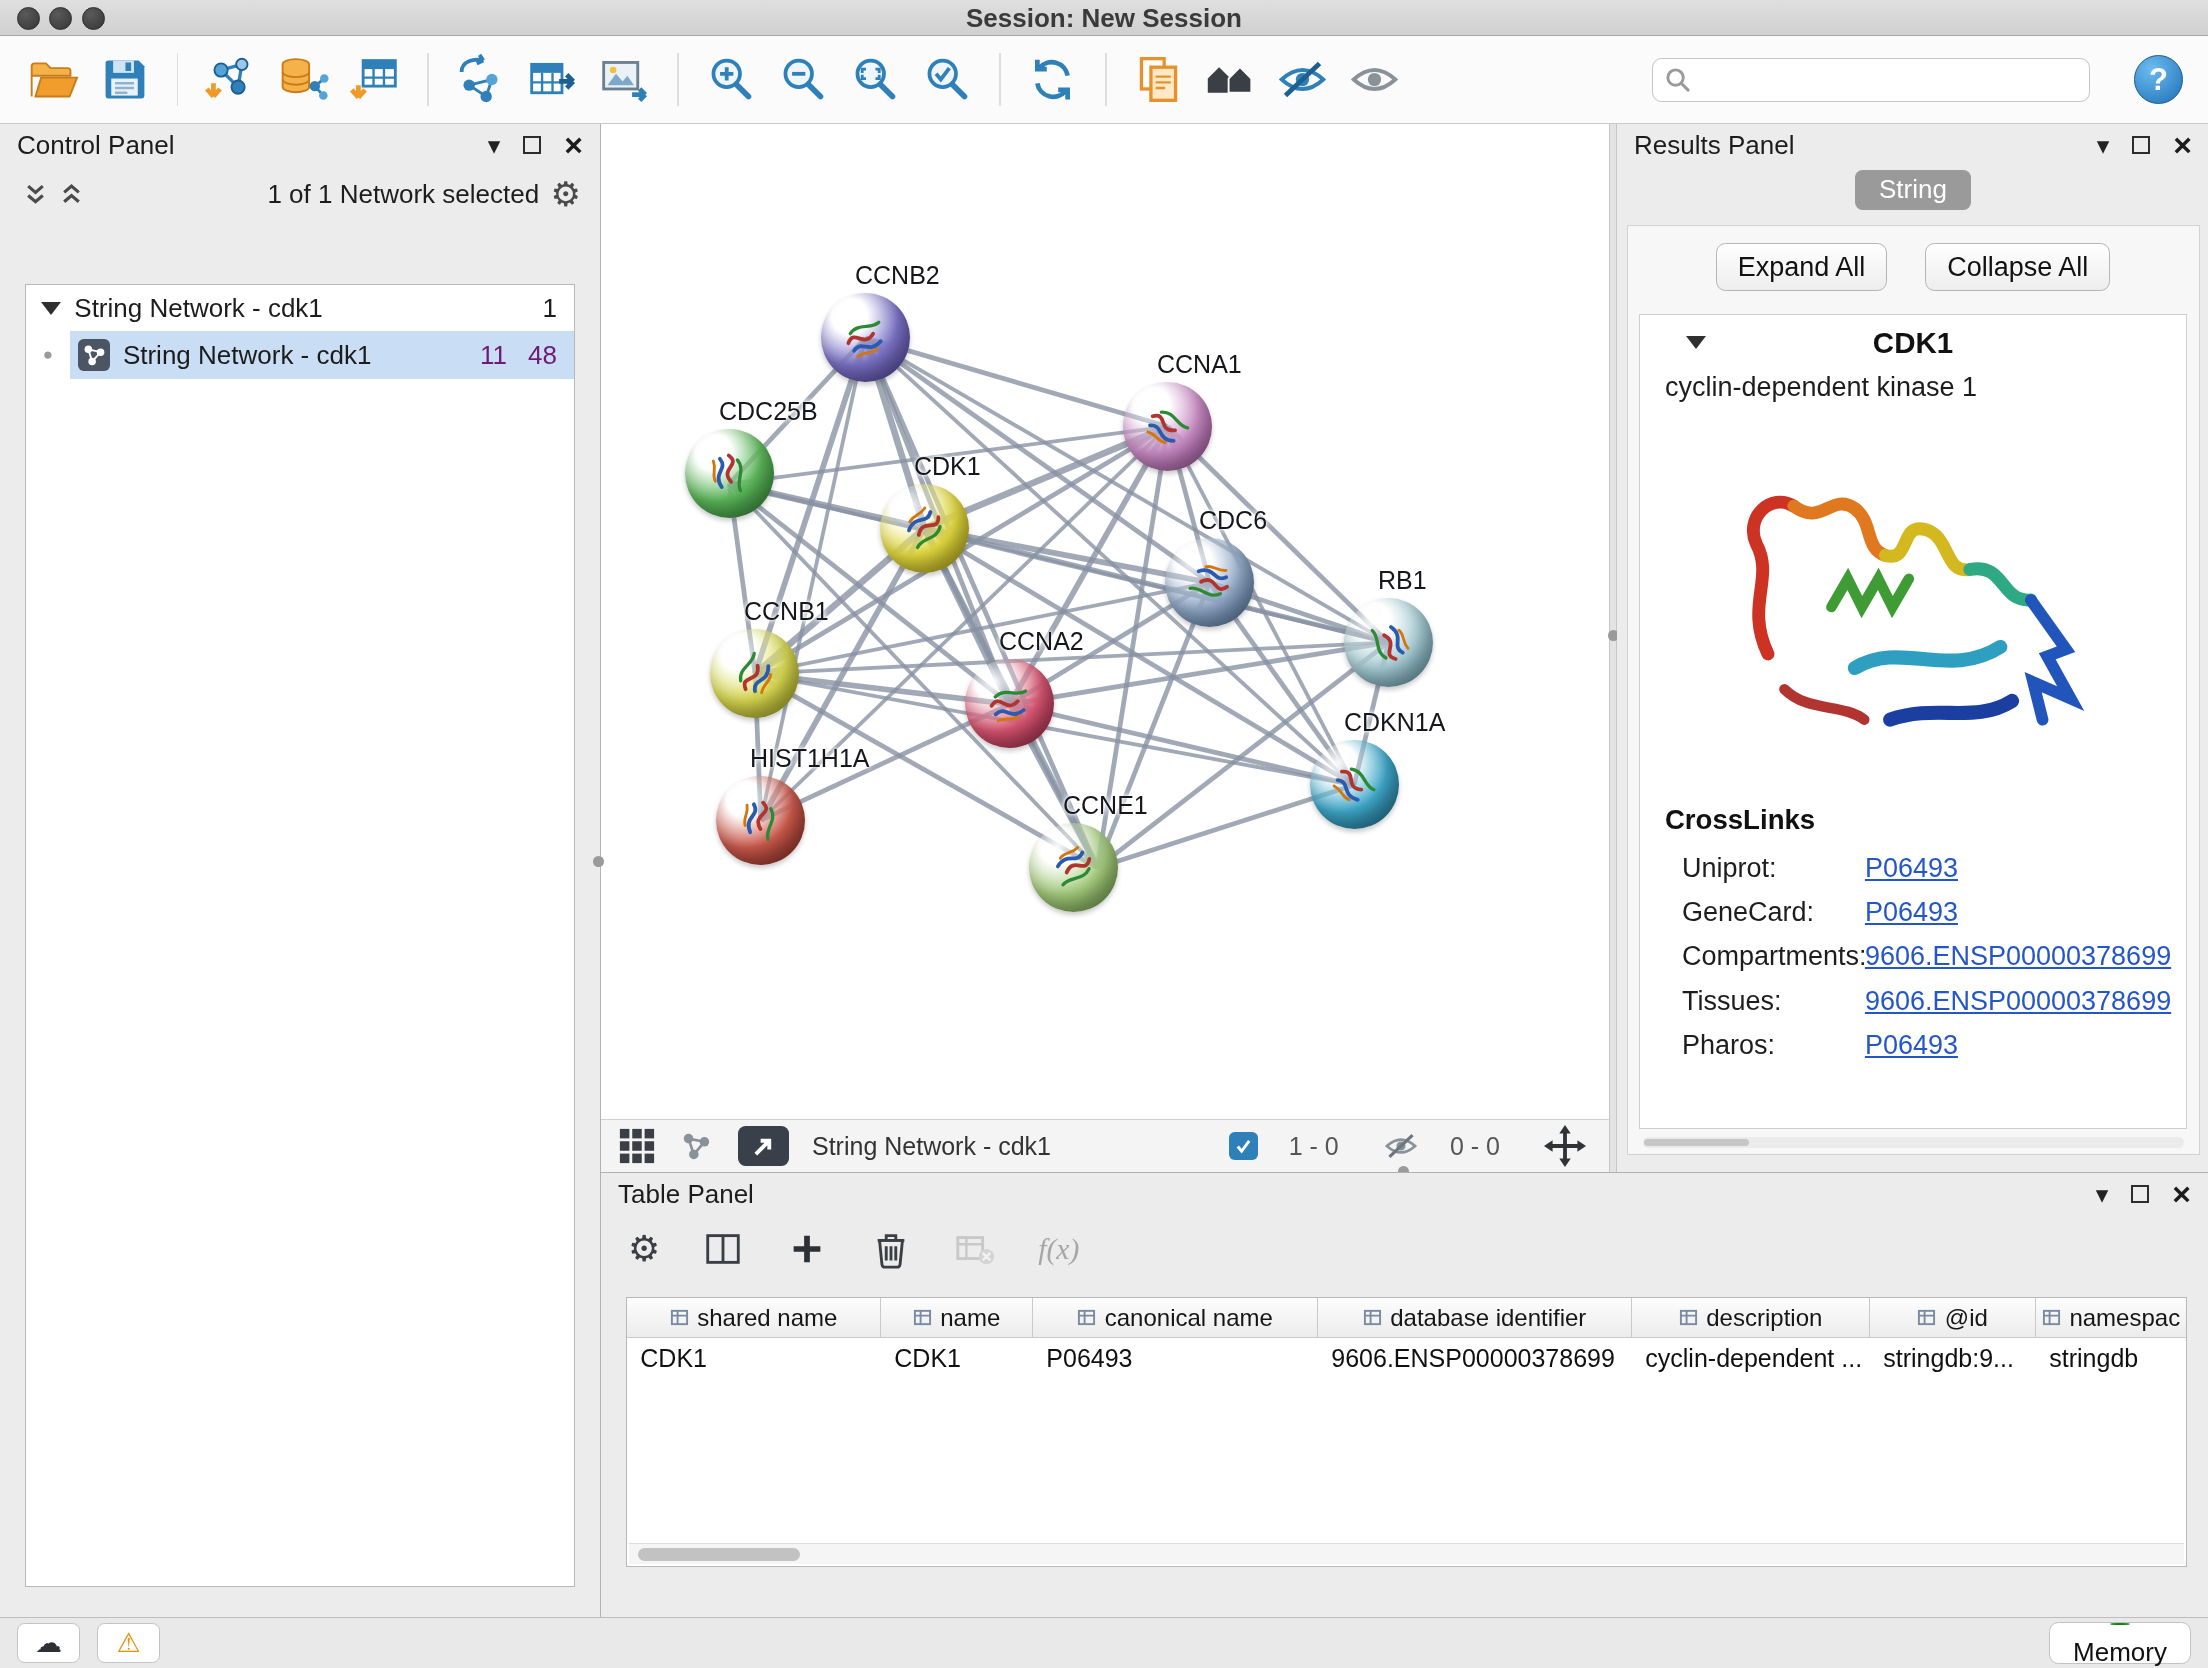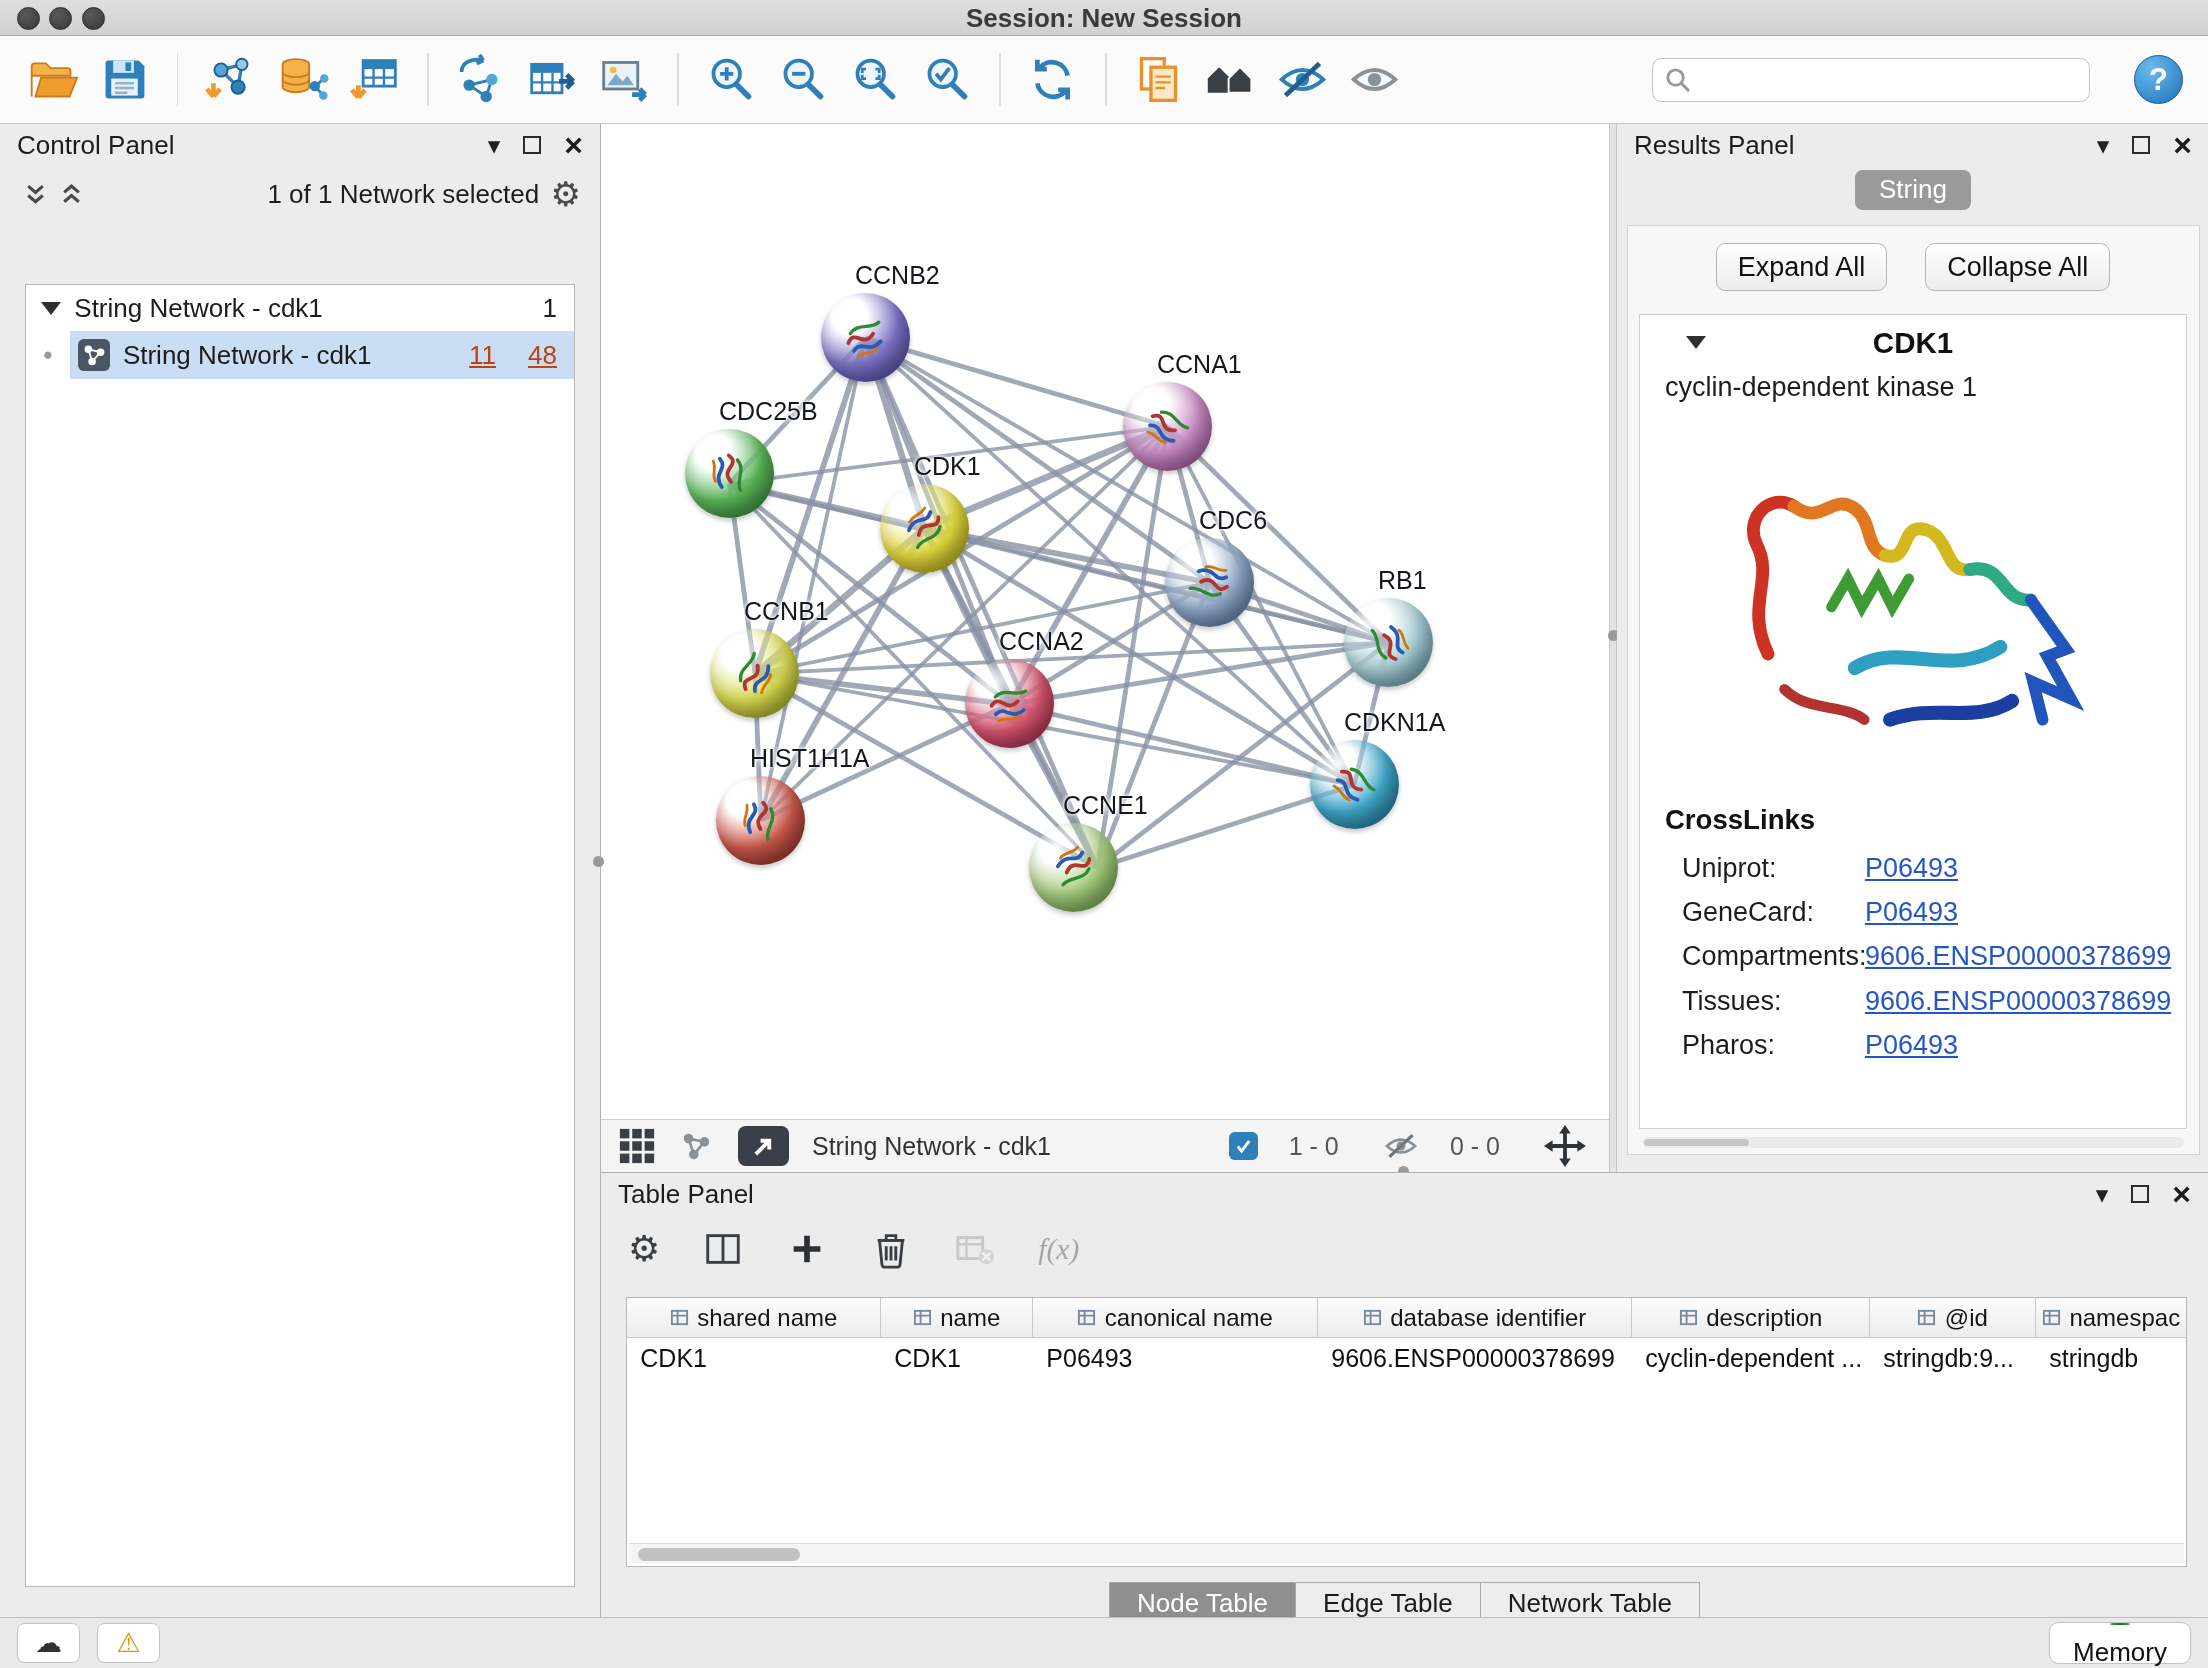--- a/index.html
+++ b/index.html
@@ -55,21 +55,21 @@
     background:#fff; border:1.9px solid #b8b8b8; font-size:26px; color:#1c1c1c; }
   .tree-row1 { display:flex; align-items:center; height:46px; padding:1.9px 17px 0 15px; gap:13.3px; }
   .tri-down { width:0; height:0; border-left:10.5px solid transparent; border-right:10.5px solid transparent;
     border-top:13.3px solid #2f2f2f; flex:none; }
   .tree-row1 .lbl { flex:1; }
   .tree-row2 { display:flex; align-items:center; height:48px; }
   .bullet { width:44px; text-align:center; color:#9a9a9a; font-size:17px; flex:none; }
   .row2-sel { flex:1; height:100%; background:#c9def5; display:flex; align-items:center;
     padding:0 17px 0 7.6px; gap:13.3px; }
   .row2-sel .lbl { flex:1; }
-  .tree-counts { display:flex; gap:32px; color:#c2410c;text-decoration:underline; }
+  .tree-counts { display:flex; gap:21px; color:#701a75; }
 
   
   .net-column { position:absolute; left:601px; top:124px; width:1008px; height:1048px; }
   .net-canvas { position:relative; width:1008px; height:995px; background:#fff; overflow:hidden; }
   .net-canvas svg.edges { position:absolute; left:0; top:0; }
   .net-node { position:absolute; width:89px; height:89px; border-radius:50%;
     box-shadow: inset -7.6px -11.4px 17px rgba(0,0,0,.28), 0 2.9px 4.8px rgba(0,0,0,.22); }
   .ribbon { position:absolute; left:16px; top:16px; }
   .net-label { position:absolute; left:34px; top:-32px; font-size:25px; color:#15171c; white-space:nowrap;
     text-shadow: 0 0 5.7px #fff, 0 0 5.7px #fff, 0 0 1.9px #fff; }
@@ -732,25 +732,20 @@
         <span class="td c2">P06493</span>
         <span class="td c3">9606.ENSP00000378699</span>
         <span class="td c4">cyclin-dependent ...</span>
         <span class="td c5">stringdb:9...</span>
         <span class="td clast">stringdb</span>
       </div>
       <div class="tp-hscroll">
           <span class="thumb"></span>
         </div>
     </div>
-    <div class="tp-tabs">
-      <span class="tp-tab selected">Node Table</span>
-      <span class="tp-tab">Edge Table</span>
-      <span class="tp-tab">Network Table</span>
-    </div>
   </div>
 
   <div class="statusbar">
     <span class="sb-btn sb-cloud">
         <span>☁</span>
       </span>
     <span class="sb-btn sb-warn">
         <span>⚠</span>
       </span>
     <span class="memory-btn">

